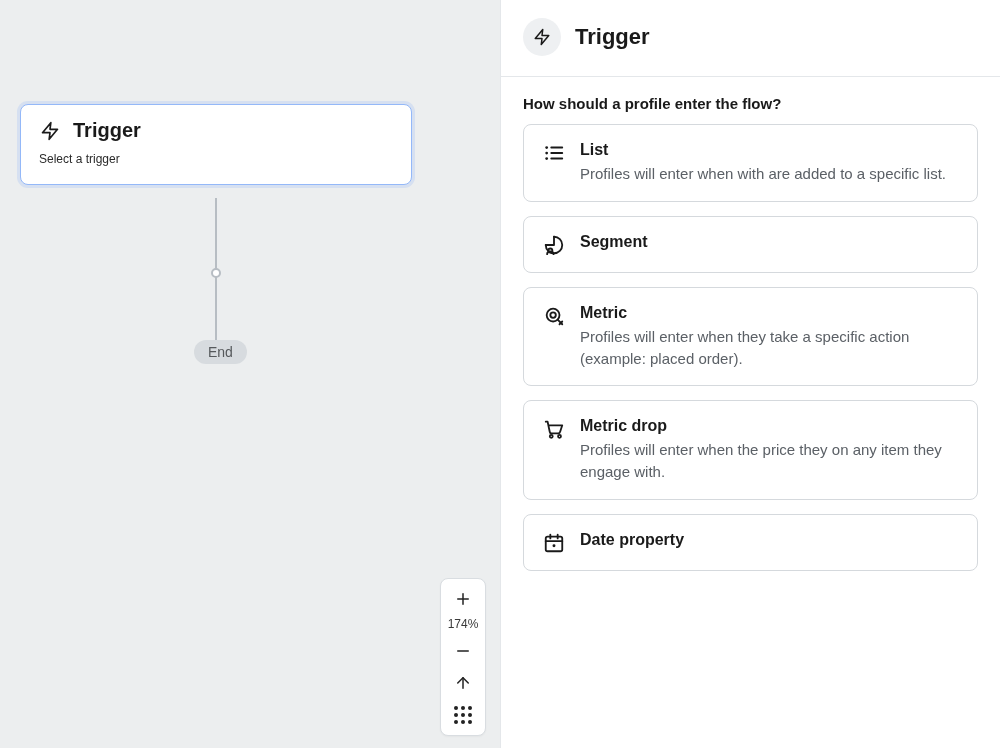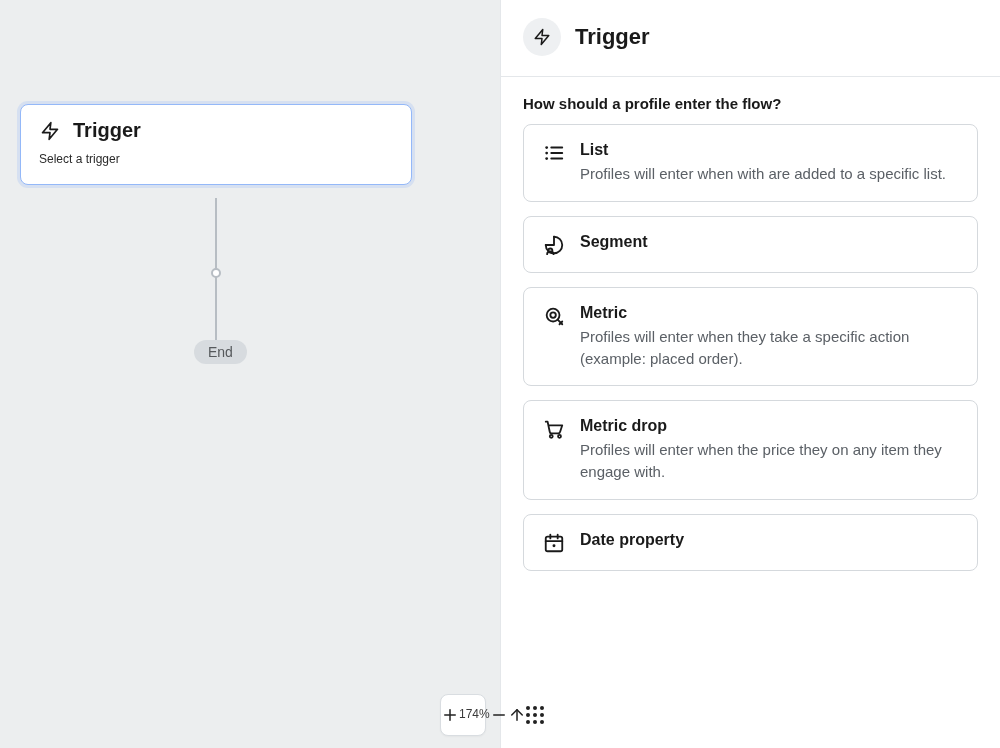--- a/index.html
+++ b/index.html
@@ -78,21 +78,21 @@
     
     .zoom-controls {
       position: absolute;
       right: 14px;
       bottom: 12px;
       width: 46px;
       background: #ffffff;
       border: 1px solid #d9dde1;
       border-radius: 8px;
       display: flex;
-      flex-direction: row;
+      flex-direction: column;
       align-items: center;
       padding: 4px 0;
       box-shadow: 0 1px 2px rgba(0,0,0,0.04);
     }
     .zoom-controls .zbtn {
       width: 100%;
       height: 32px;
       background: transparent;
       border: none;
       display: flex;

